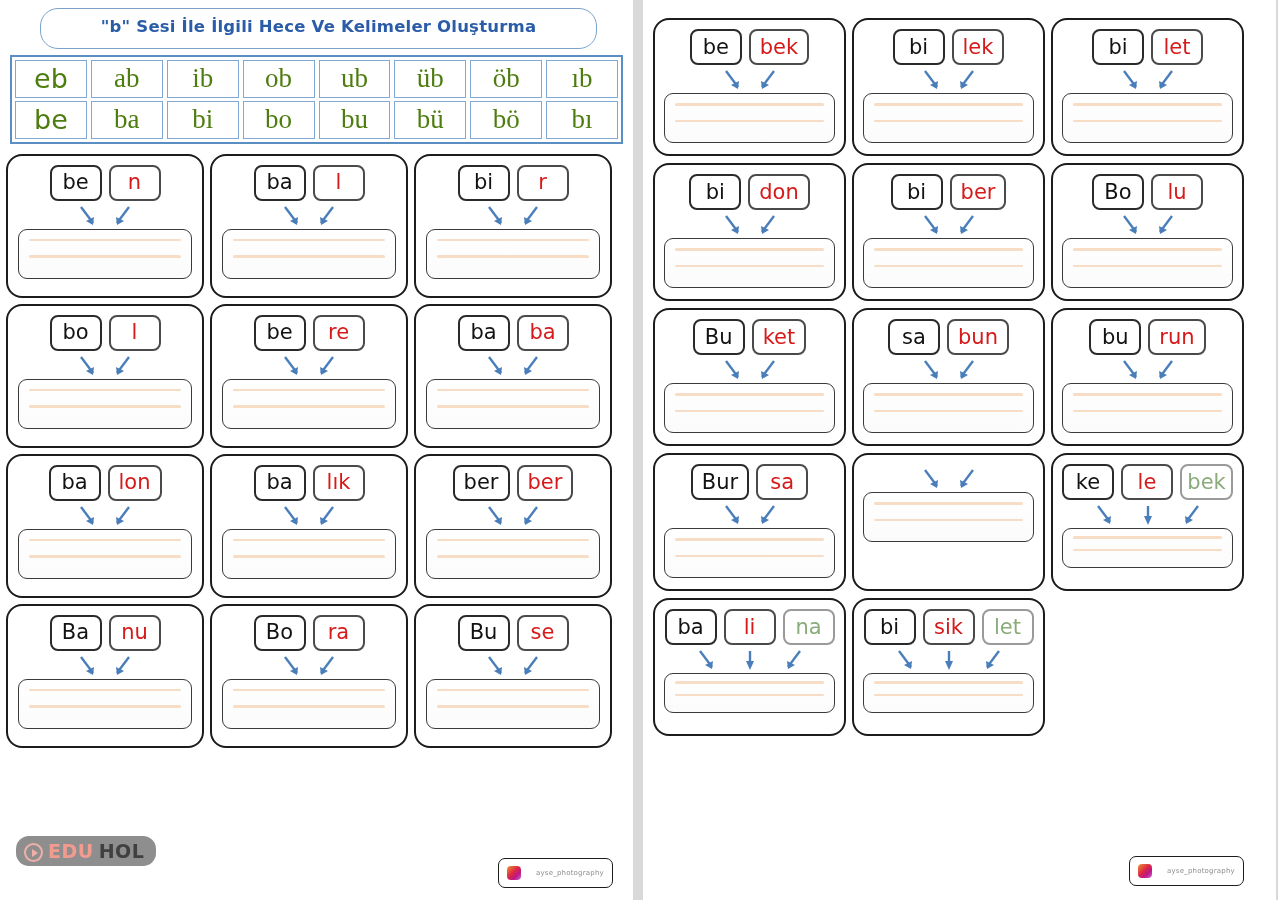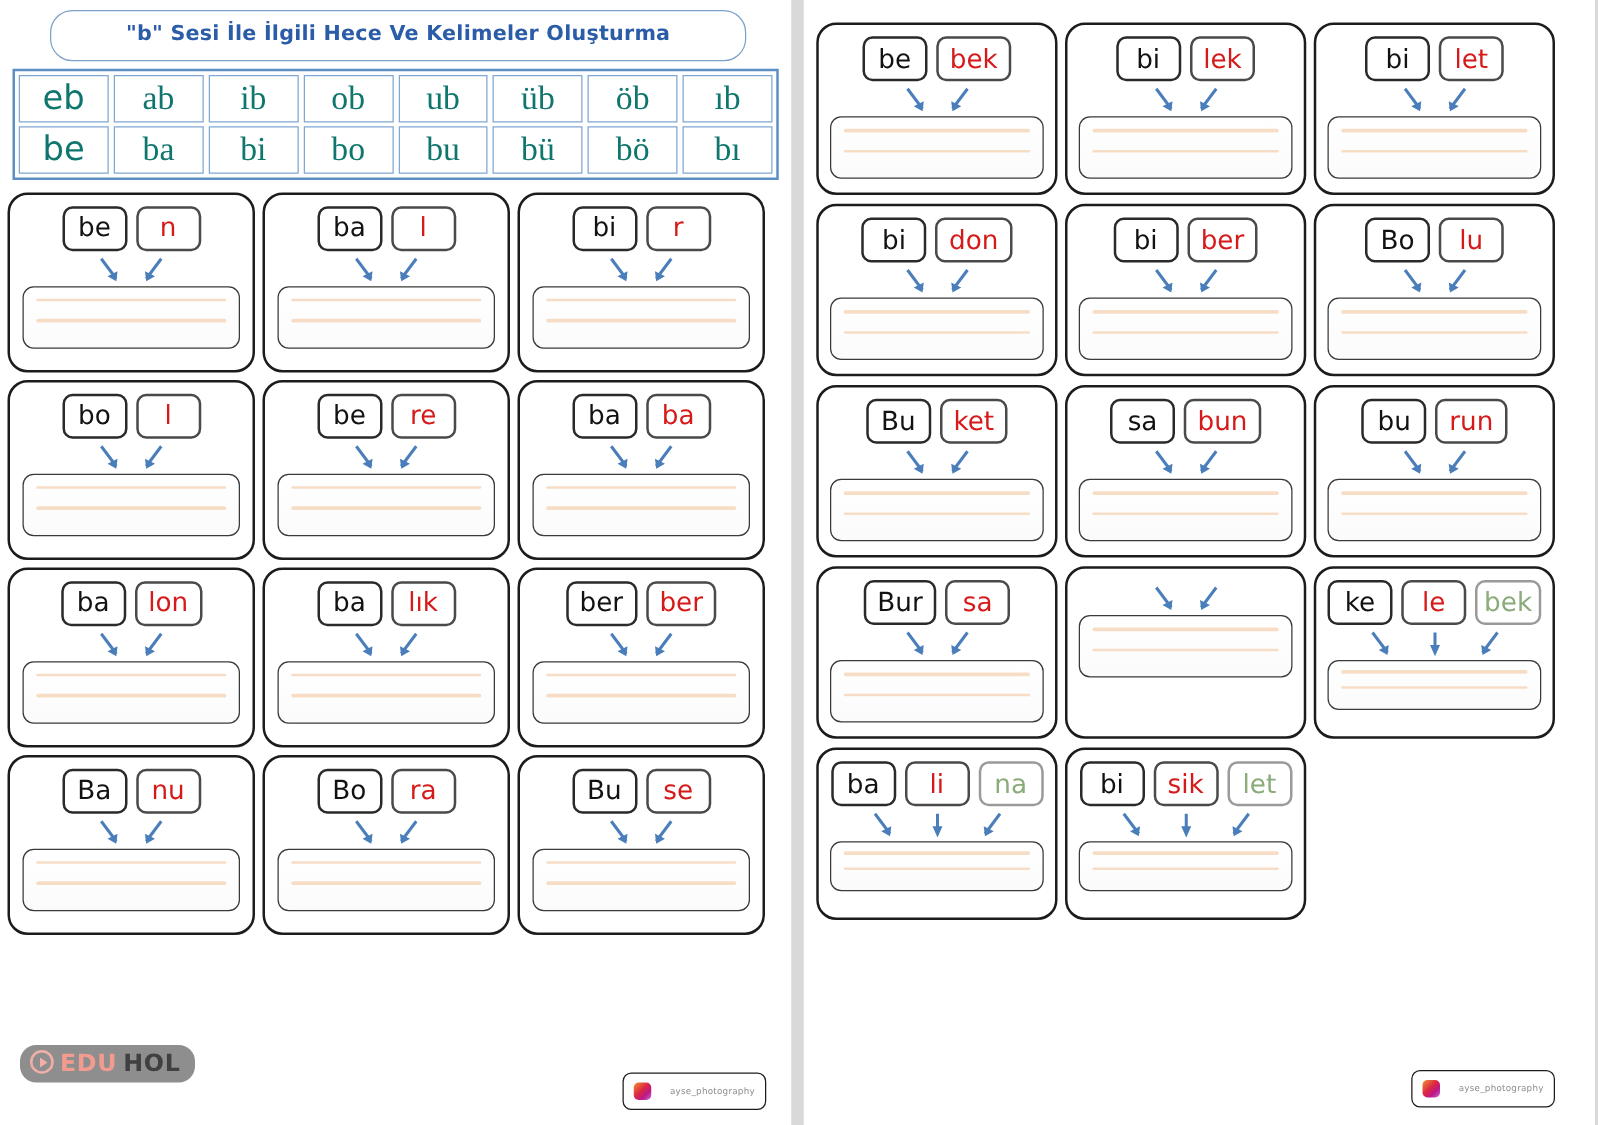--- a/index.html
+++ b/index.html
@@ -67,21 +67,21 @@
   .syll-row { display: flex; }
   .syll-row + .syll-row { margin-top: 3px; }
   .syll-cell {
     flex: 1 1 0;
     border: 1.2px solid #7fa8d3;
     height: 38px;
     display: flex;
     align-items: center;
     justify-content: center;
     font-size: 27px;
-    color: #0f766e;
+    color: #4d7c0f;
     font-family: "DejaVu Sans", sans-serif;
     background: #fff;
   }
   .syll-cell + .syll-cell { margin-left: 4px; font-family: Liberation Serif, serif; }
 
   
   .card-grid {
     display: flex;
     flex-wrap: wrap;
     gap: 6px 6px;
@@ -155,21 +155,21 @@
 
   
   .eduhol {
     position: absolute;
     left: 16px;
     bottom: 34px;
     background: rgba(110,110,110,.78);
     border-radius: 13px;
     padding: 4px 12px 4px 8px;
     display: flex;
-    align-items: flex-start;
+    align-items: flex-end;
     gap: 5px;
     z-index: 30;
   }
   .eduhol .mark {
     width: 19px; height: 19px;
     border-radius: 50%;
     border: 2.4px solid #f0b0a8;
     display: flex; align-items: center; justify-content: center;
   }
   .eduhol .mark::after {

